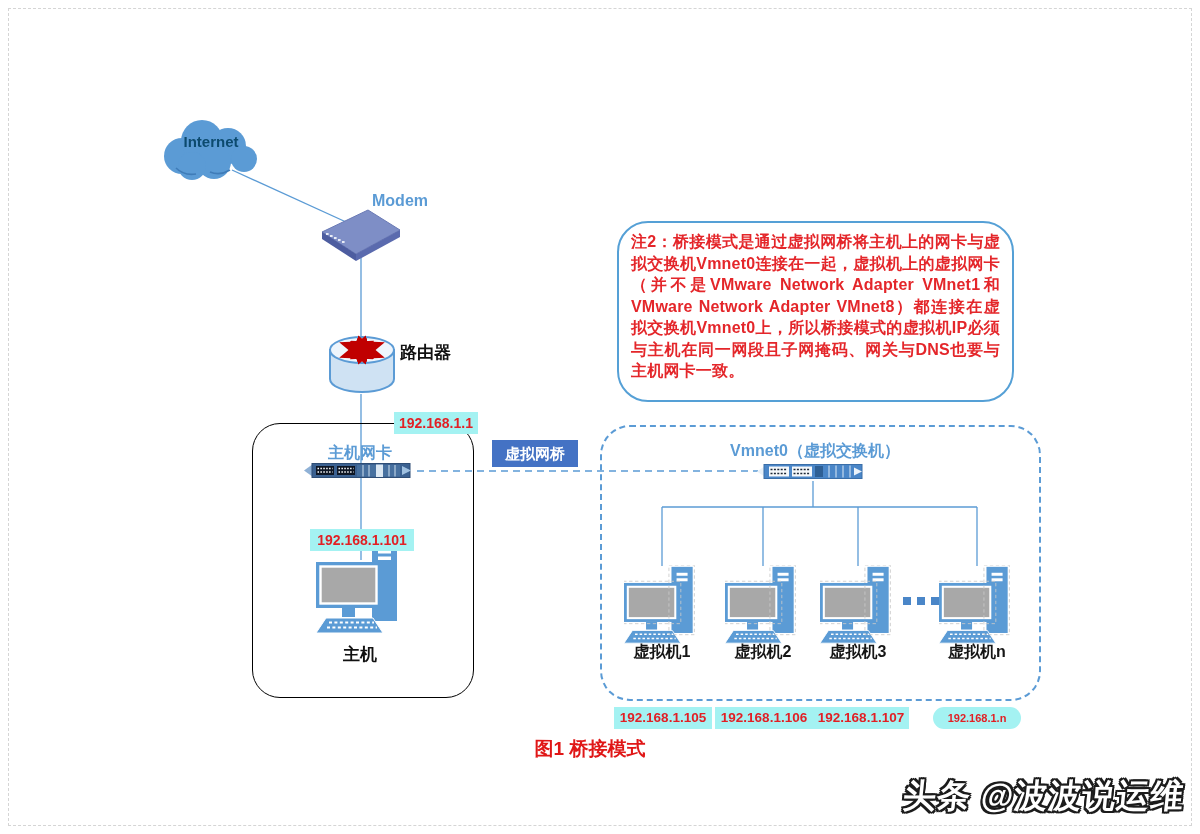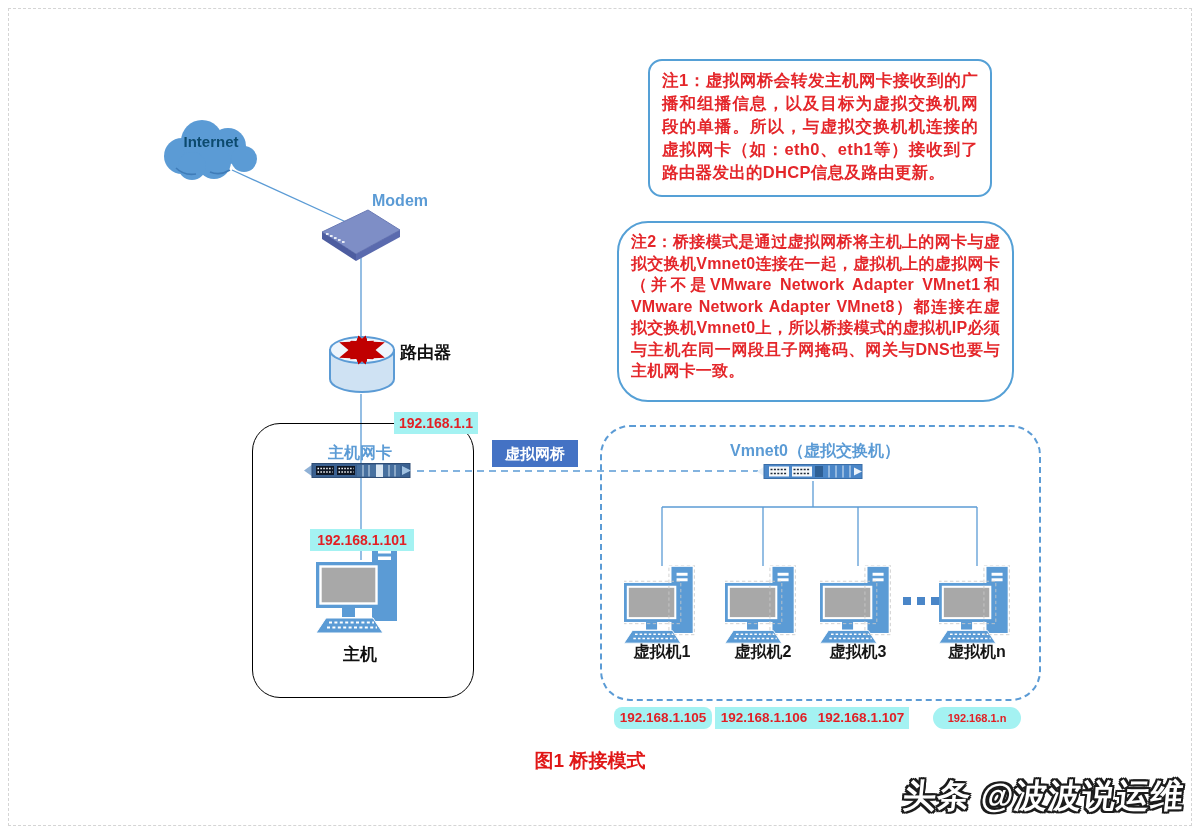--- a/index.html
+++ b/index.html
@@ -14,21 +14,21 @@
             text-align:center;line-height:22px;height:22px;font-size:14px;margin-top:48px;}
   .note{position:absolute;z-index:3;border:2px solid #55a0d6;border-radius:14px;
         color:#e4262a;font-weight:bold;text-align:justify;background:#fff;}
   .note-inner{padding:8px 12px;}
   #note1 .note-inner{font-size:16.5px;line-height:23px;letter-spacing:.3px;}
   #note2 .note-inner{font-size:16px;line-height:21.5px;letter-spacing:.2px;}
   .bridge-badge{position:absolute;z-index:4;background:#4472c4;color:#fff;font-weight:bold;
                 font-size:15px;text-align:center;line-height:27px;}
   .host-box{position:absolute;border:1.5px solid #000;border-radius:28px;background:transparent;z-index:2;}
   .vmnet-box{position:absolute;border:2px dashed #5b9bd5;border-radius:30px;z-index:2;}
-  .title{position:absolute;color:#e01717;font-weight:bold;font-size:19px;text-align:center;z-index:3;margin-top:12px;}
+  .title{position:absolute;color:#e01717;font-weight:bold;font-size:19px;text-align:center;z-index:3;}
   .watermark{position:absolute;z-index:5;font-weight:bold;font-size:33px;letter-spacing:1px;
              color:#fff;transform:skewX(-6deg);
              text-shadow:-2px -2px 0 #1c1c1c,2px -2px 0 #1c1c1c,-2px 2px 0 #1c1c1c,2px 2px 0 #1c1c1c,
                          -2px 0 0 #1c1c1c,2px 0 0 #1c1c1c,0 -2px 0 #1c1c1c,0 2px 0 #1c1c1c;}
   .dots{position:absolute;z-index:3;display:flex;gap:6px;}
   .dots span{width:8px;height:8px;background:#4a86c8;display:inline-block;}
   .vm-label{position:absolute;z-index:3;color:#151515;font-weight:bold;font-size:16px;text-align:center;}
   svg{display:block;}
 </style>
 </head>
@@ -180,21 +180,21 @@
     </svg>
   </div>
 
   <div class="node" style="left:624px;top:565px;">
     <svg width="78" height="80" viewBox="0 0 92 94">
         <use href="#pc"></use>
         <use href="#vmdash"></use>
       </svg>
   </div>
   <div class="vm-label" style="left:612px;top:642px;width:100px;">虚拟机1</div>
-  <div class="ip-badge" style="left:614px;top:659px;width:98px;font-size:13.5px;border-radius:8px;">192.168.1.105</div>
+  <div class="ip-badge" style="left:614px;top:659px;width:98px;font-size:13.5px;">192.168.1.105</div>
 
   <div class="node" style="left:725px;top:565px;">
     <svg width="78" height="80" viewBox="0 0 92 94">
         <use href="#pc"></use>
         <use href="#vmdash"></use>
       </svg>
   </div>
   <div class="vm-label" style="left:713px;top:642px;width:100px;">虚拟机2</div>
   <div class="ip-badge" style="left:715px;top:659px;width:98px;font-size:13.5px;">192.168.1.106</div>
 
@@ -215,23 +215,20 @@
 
   <div class="node" style="left:939px;top:565px;">
     <svg width="78" height="80" viewBox="0 0 92 94">
         <use href="#pc"></use>
         <use href="#vmdash"></use>
       </svg>
   </div>
   <div class="vm-label" style="left:927px;top:642px;width:100px;">虚拟机n</div>
   <div class="ip-badge" style="left:933px;top:659px;width:88px;font-size:11px;border-radius:11px;">192.168.1.n</div>
 
-  <div class="note" id="note1" style="left:648px;top:59px;width:340px;height:134px;">
-    <div class="note-inner">注1：虚拟网桥会转发主机网卡接收到的广播和组播信息，以及目标为虚拟交换机网段的单播。所以，与虚拟交换机机连接的虚拟网卡（如：eth0、eth1等）接收到了路由器发出的DHCP信息及路由更新。</div>
-  </div>
 
   <div class="note" id="note2" style="left:617px;top:221px;width:393px;height:177px;border-radius:31px;">
     <div class="note-inner">注2：桥接模式是通过虚拟网桥将主机上的网卡与虚拟交换机Vmnet0连接在一起，虚拟机上的虚拟网卡（并不是VMware Network Adapter VMnet1和VMware Network Adapter VMnet8）都连接在虚拟交换机Vmnet0上，所以桥接模式的虚拟机IP必须与主机在同一网段且子网掩码、网关与DNS也要与主机网卡一致。</div>
   </div>
 
   <div class="title" style="left:470px;top:736px;width:240px;">图1  桥接模式</div>
 
   <div class="watermark" style="right:16px;bottom:15px;">头条 @波波说运维</div>
 </div>
 

